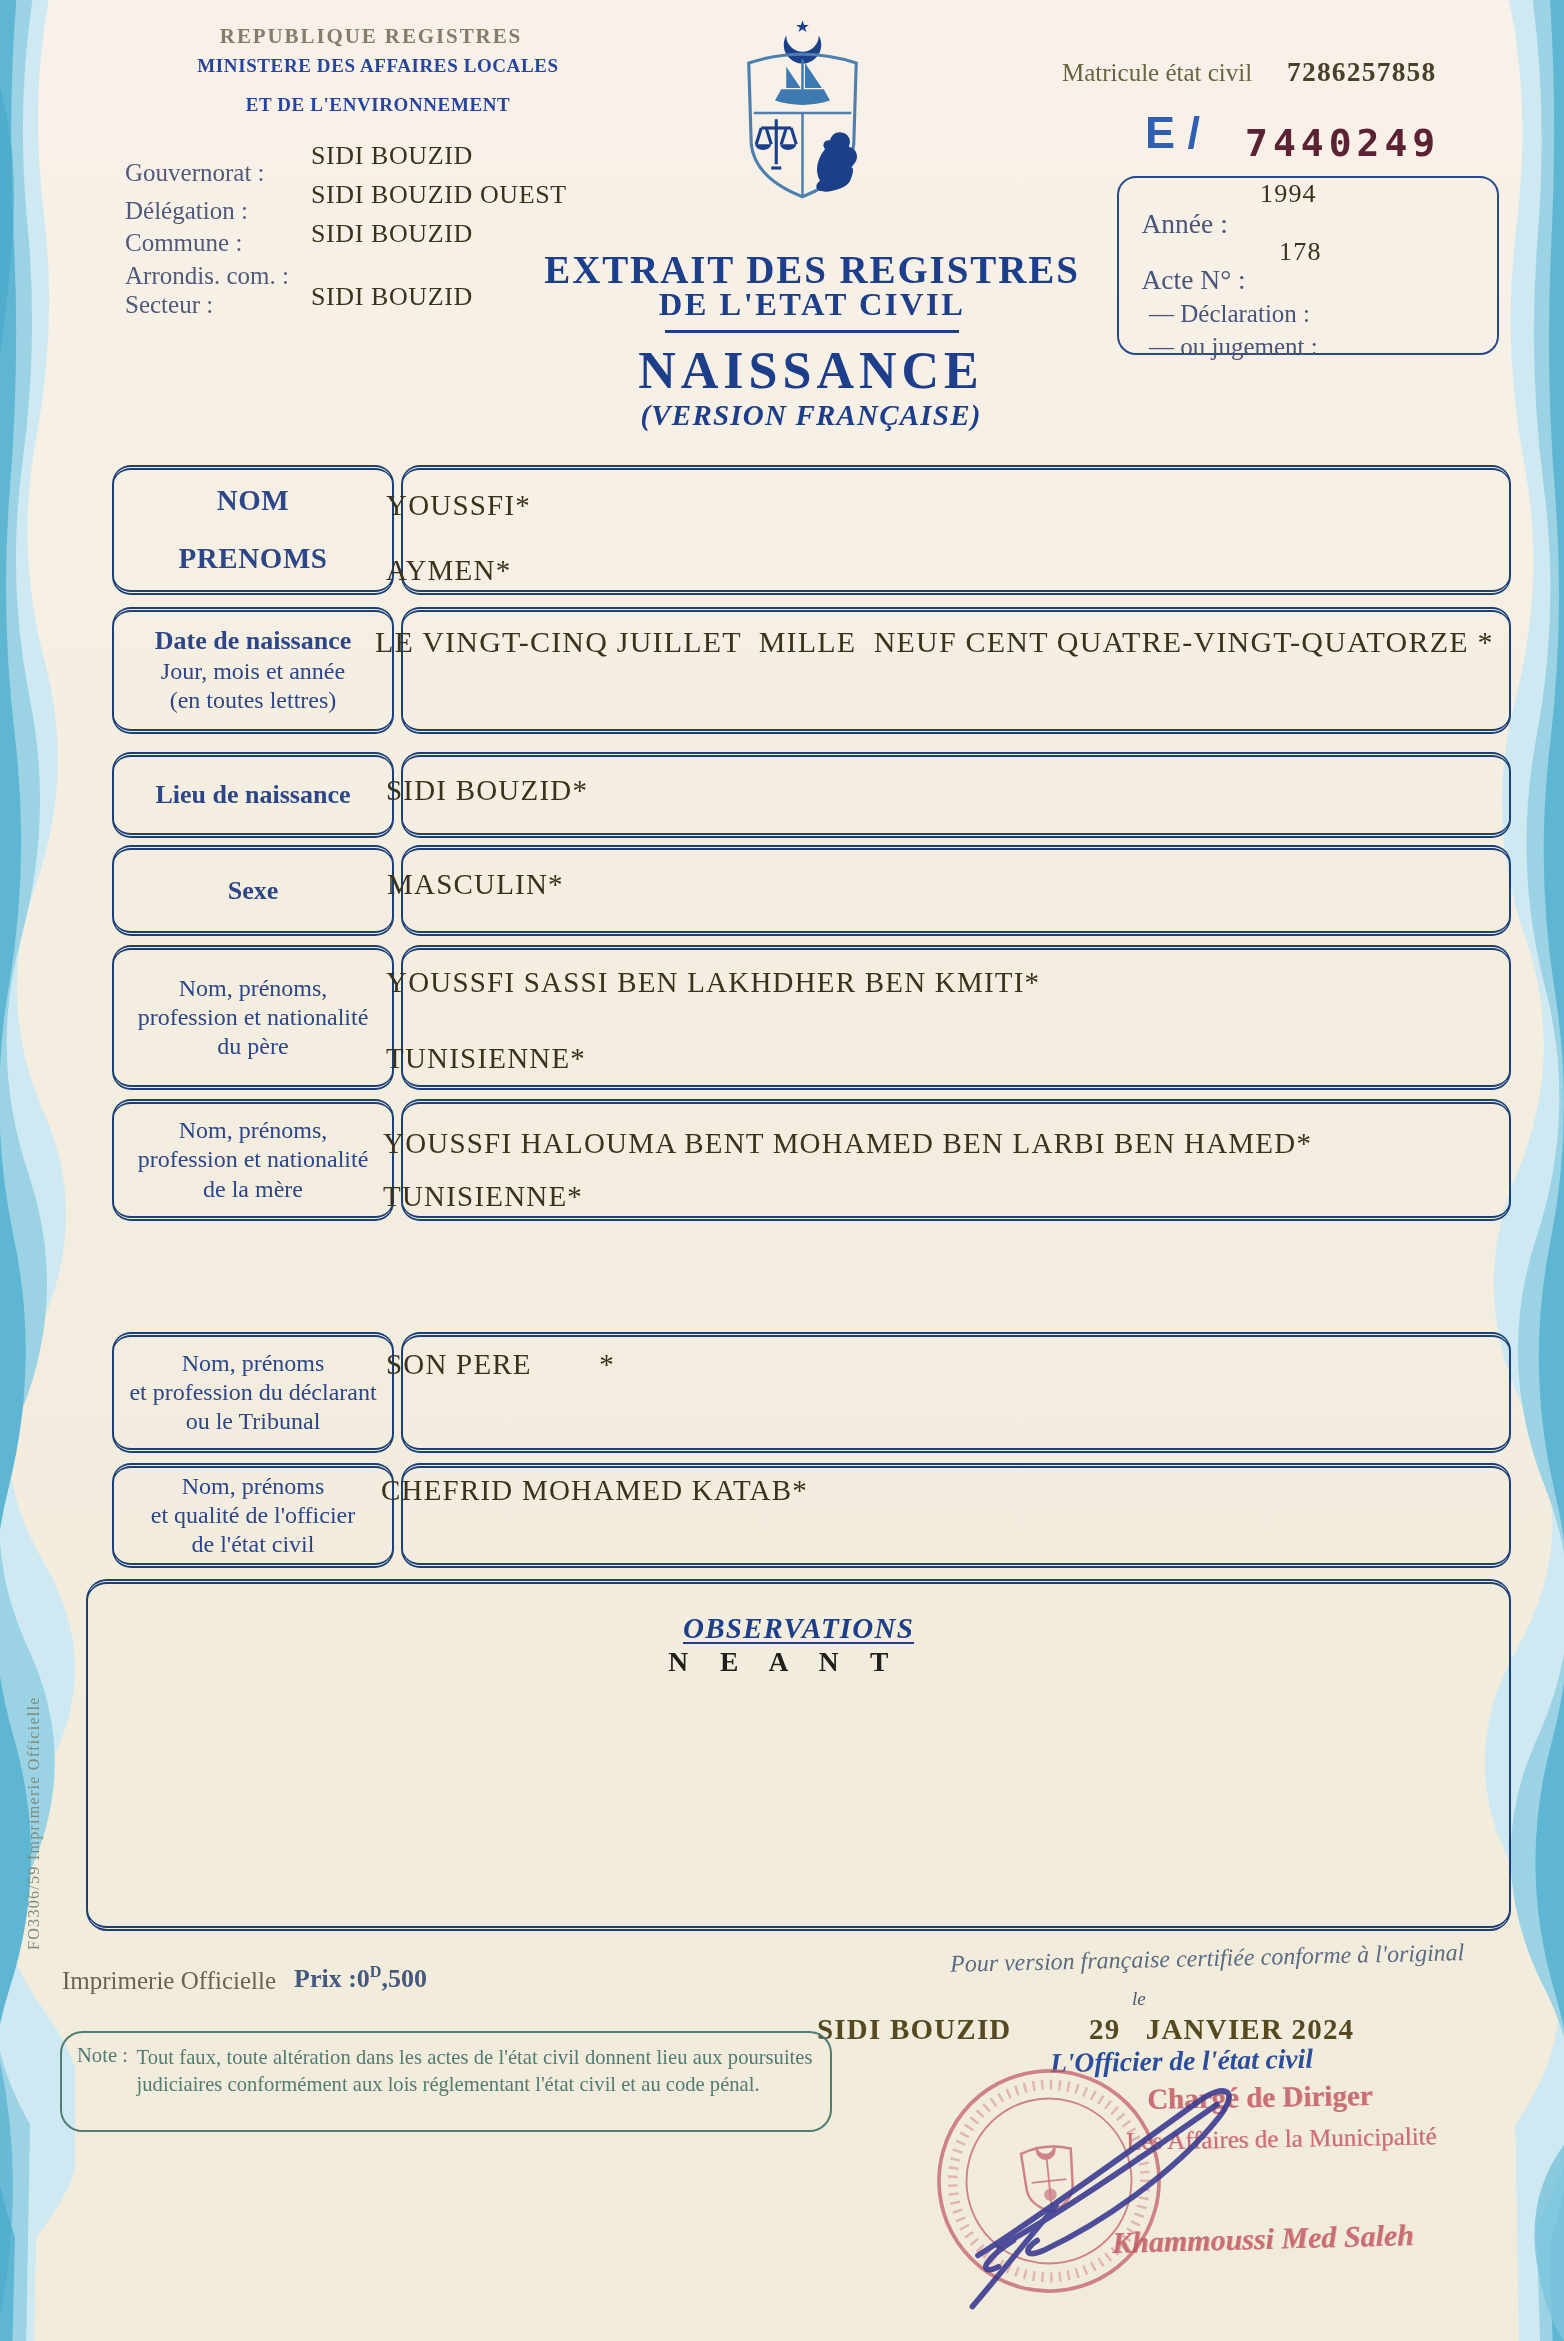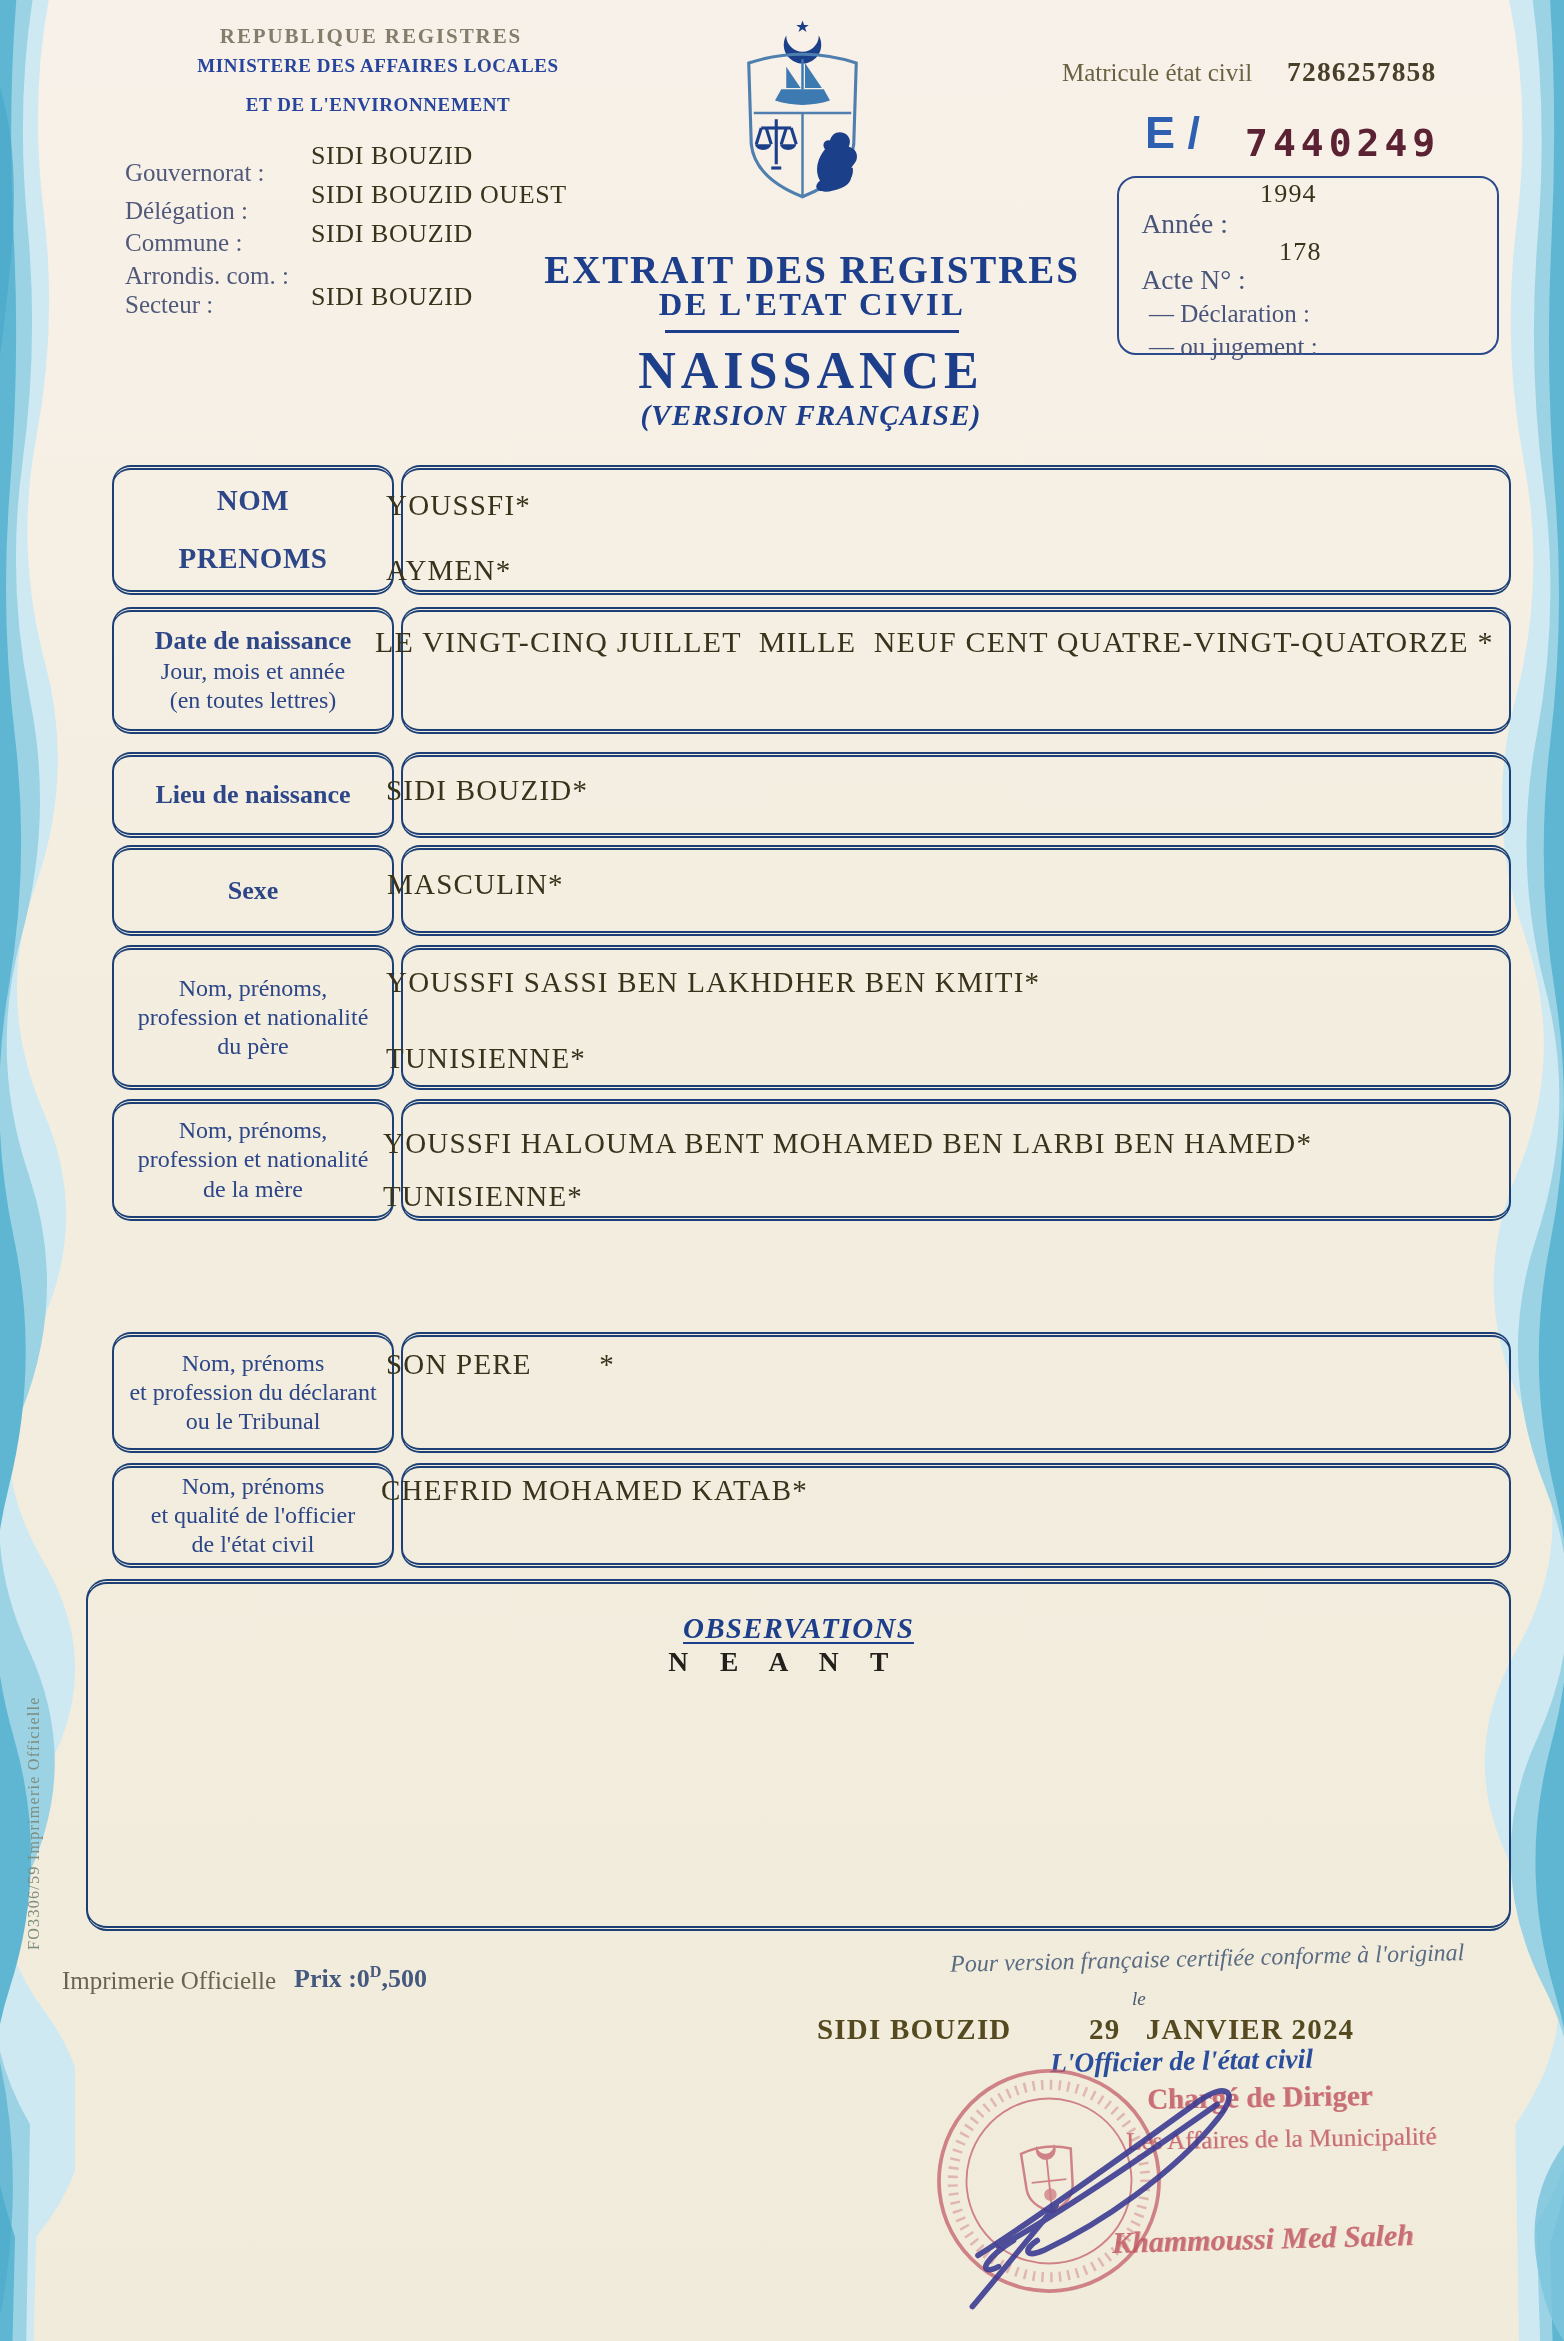--- a/index.html
+++ b/index.html
@@ -248,20 +248,24 @@
 
   <div class="abs imprimerie" style="left:62px;top:1967px">Imprimerie Officielle</div>
   <div class="abs prix" style="left:294px;top:1963px"><span>Prix :0</span><sup>D</sup><span>,500</span></div>
 
   <div class="abs certify" style="left:950px;top:1945px">Pour version française certifiée conforme à l'original</div>
   <div class="abs le-small" style="left:1132px;top:1988px">le</div>
   <div class="abs place-date" style="left:817px;top:2013px">SIDI BOUZID</div>
   <div class="abs place-date" style="left:1089px;top:2013px">29   JANVIER 2024</div>
   <div class="abs officer" style="left:1050px;top:2045px">L'Officier de l'état civil</div>
 
+  <div class="notebox">
+    <span class="note-label">Note :</span>
+    <span class="note-text">Tout faux, toute altération dans les actes de l'état civil donnent lieu aux poursuites judiciaires conformément aux lois réglementant l'état civil et au code pénal.</span>
+  </div>
 
   <svg class="abs" style="left:924px;top:2056px;transform:rotate(-6deg)" width="250" height="250" viewBox="0 0 400 400" opacity="0.75">
     <circle cx="200" cy="200" r="176" fill="none" stroke="#c4606a" stroke-width="6"></circle>
     <circle cx="200" cy="200" r="132" fill="none" stroke="#c4606a" stroke-width="3"></circle>
     <circle cx="200" cy="200" r="154" fill="none" stroke="#c4606a" stroke-width="16" stroke-dasharray="4 10" opacity=".5"></circle>
     <path d="M160 152 q40 -14 80 0 l-3 58 q-2 26 -37 40 q-35 -14 -37 -40 Z" fill="none" stroke="#c4606a" stroke-width="4"></path>
     <path d="M186 142 a16 16 0 1 0 28 0 a12 12 0 1 1 -28 0 Z" fill="#c4606a"></path>
     <path d="M200 160 L200 246" stroke="#c4606a" stroke-width="3"></path>
     <path d="M172 200 L228 200" stroke="#c4606a" stroke-width="3"></path>
     <circle cx="200" cy="222" r="10" fill="#c4606a" opacity=".8"></circle>

